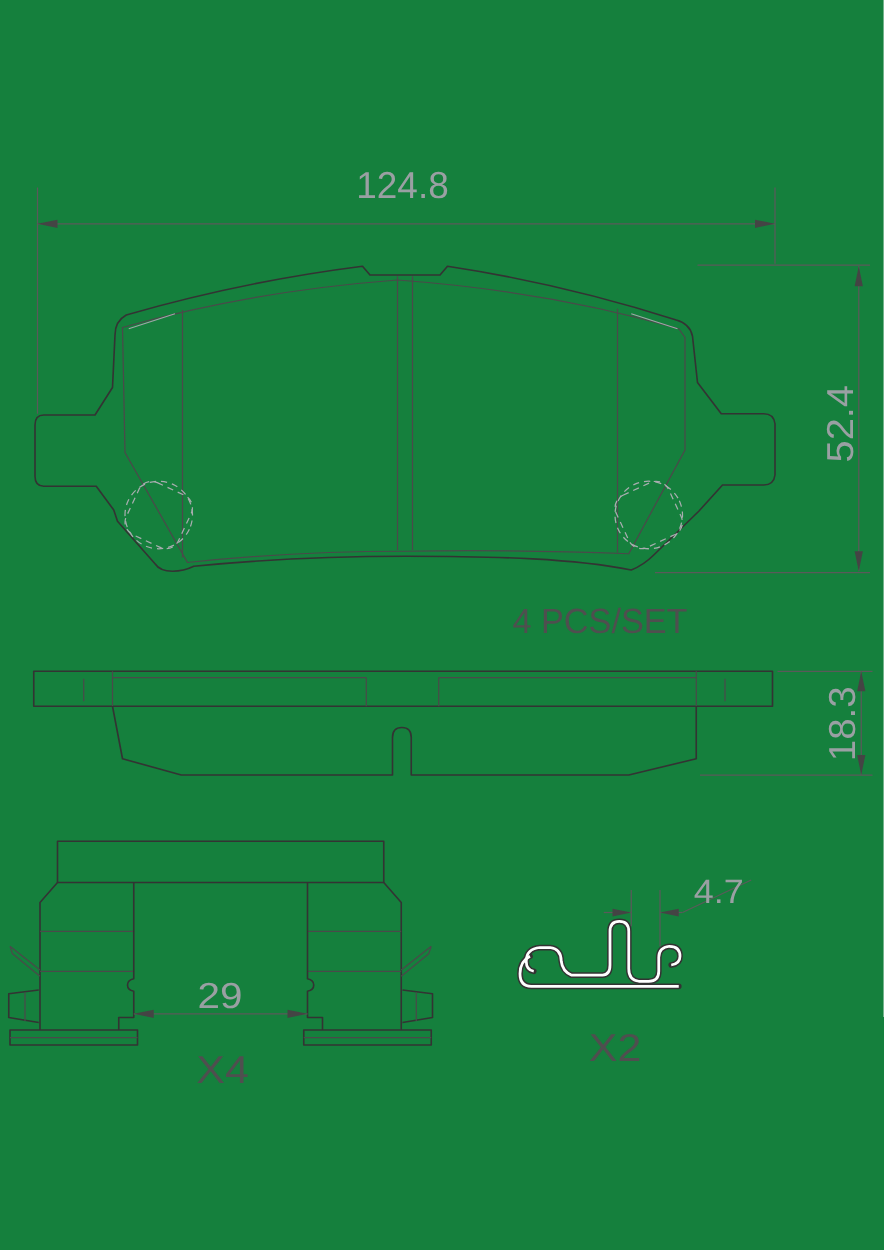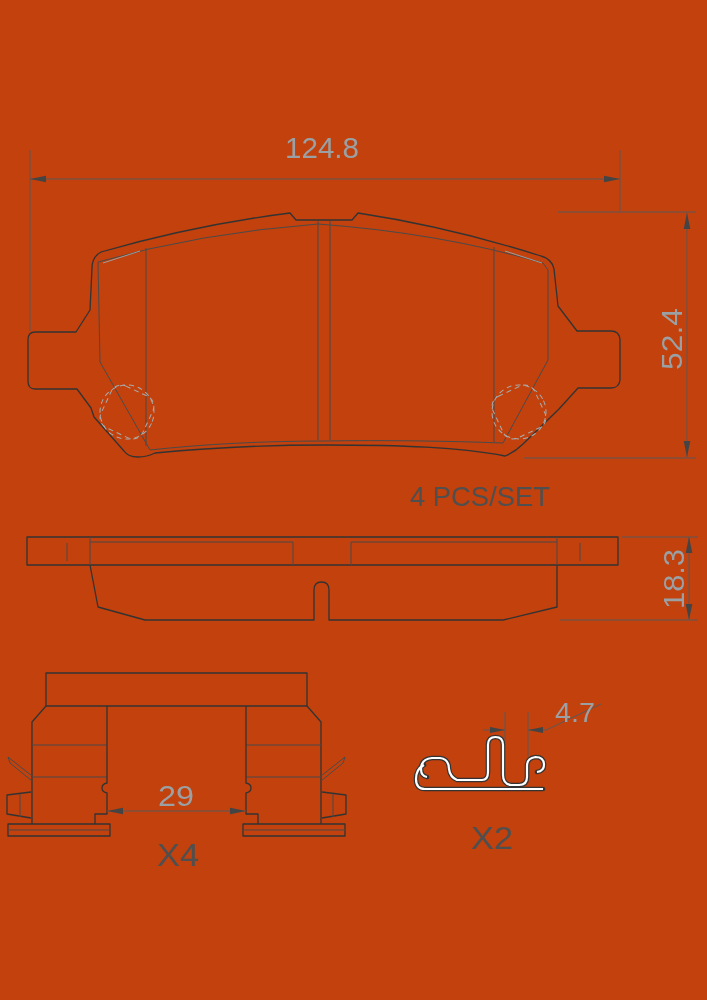--- a/index.html
+++ b/index.html
@@ -8,21 +8,21 @@
     background: #ffffff;
     width: 707px;
     height: 1000px;
     overflow: hidden;
     font-family: "Liberation Sans", sans-serif;
   }
   .canvas {
     position: relative;
     width: 707px;
     height: 1000px;
-    background: #c2410c;
+    background: #15803d;
   }
   svg { display: block; }
   .obj   { stroke: #333333; stroke-width: 1.3; fill: none; stroke-linejoin: round; }
   .obj-thin { stroke: #4a4a4a; stroke-width: 1; fill: none; }
   .dimln { stroke: #5a5a5a; stroke-width: 1; fill: none; }
   .arrow { fill: #444444; stroke: none; }
   .dashed { stroke: #a8adaf; stroke-width: 1; fill: none; stroke-dasharray: 5 4; }
   .lightln { stroke: #a0a6a8; stroke-width: 0.9; fill: none; }
   .wire-outer { stroke: #333333; stroke-width: 4.6; fill: none; stroke-linecap: round; stroke-linejoin: round; }
   .wire-inner { stroke: #ffffff; stroke-width: 2.2; fill: none; stroke-linecap: butt; stroke-linejoin: round; }

